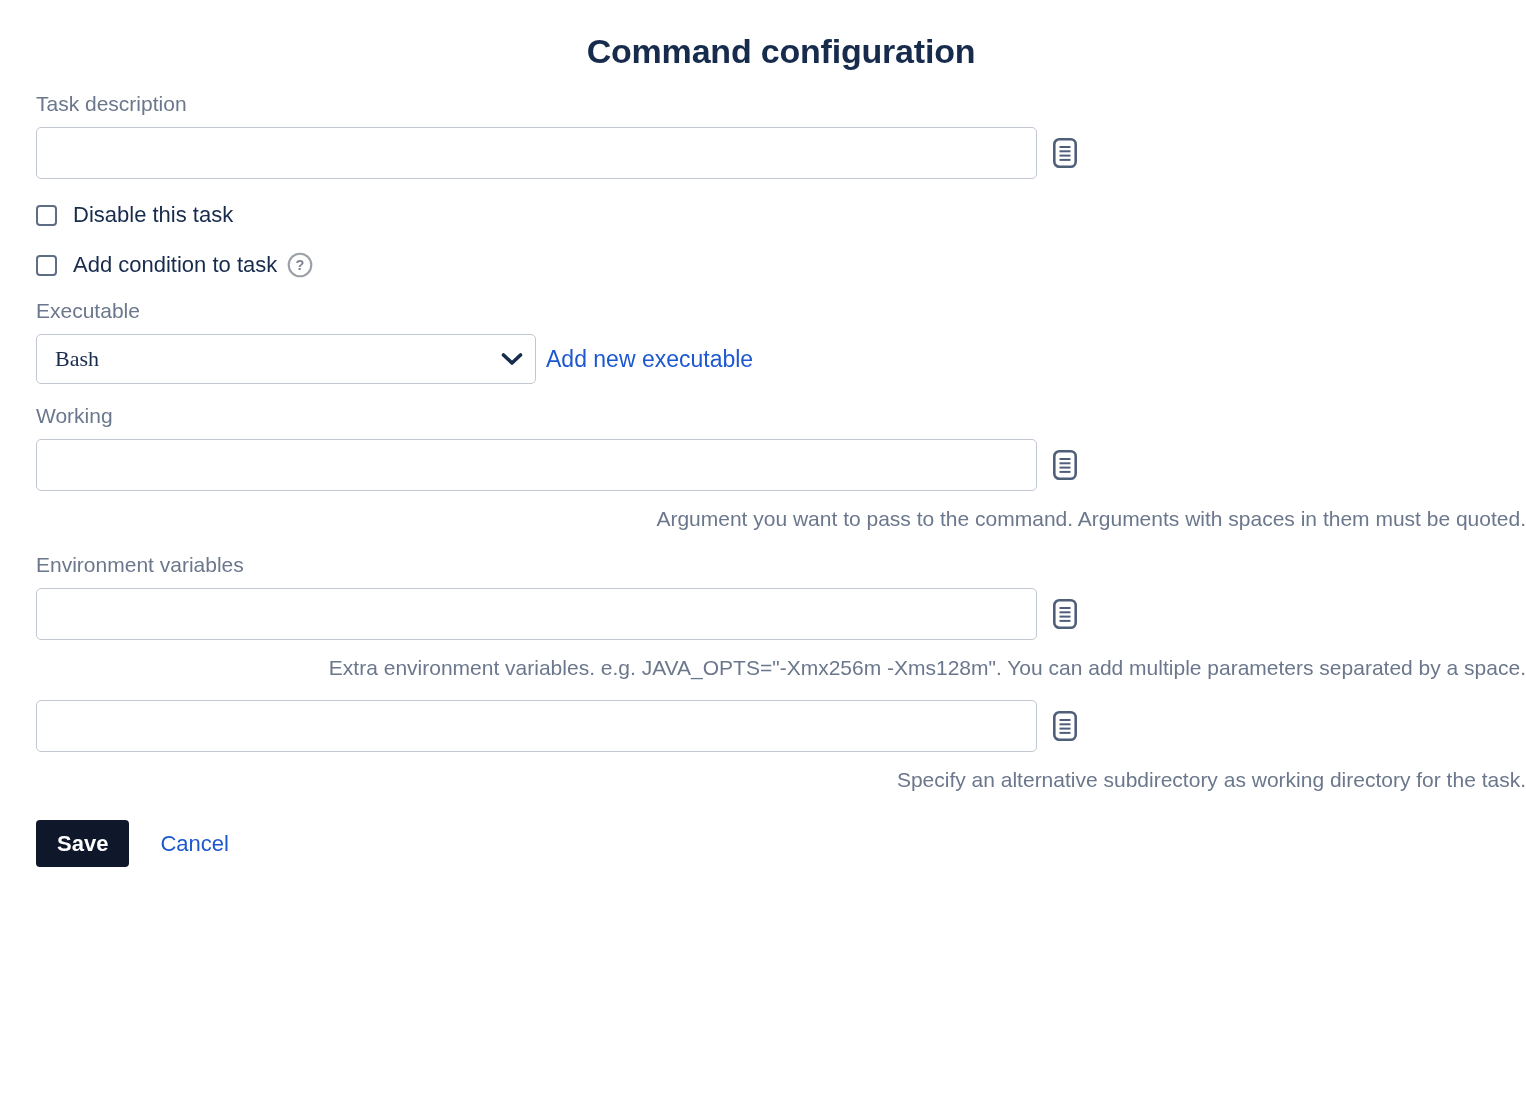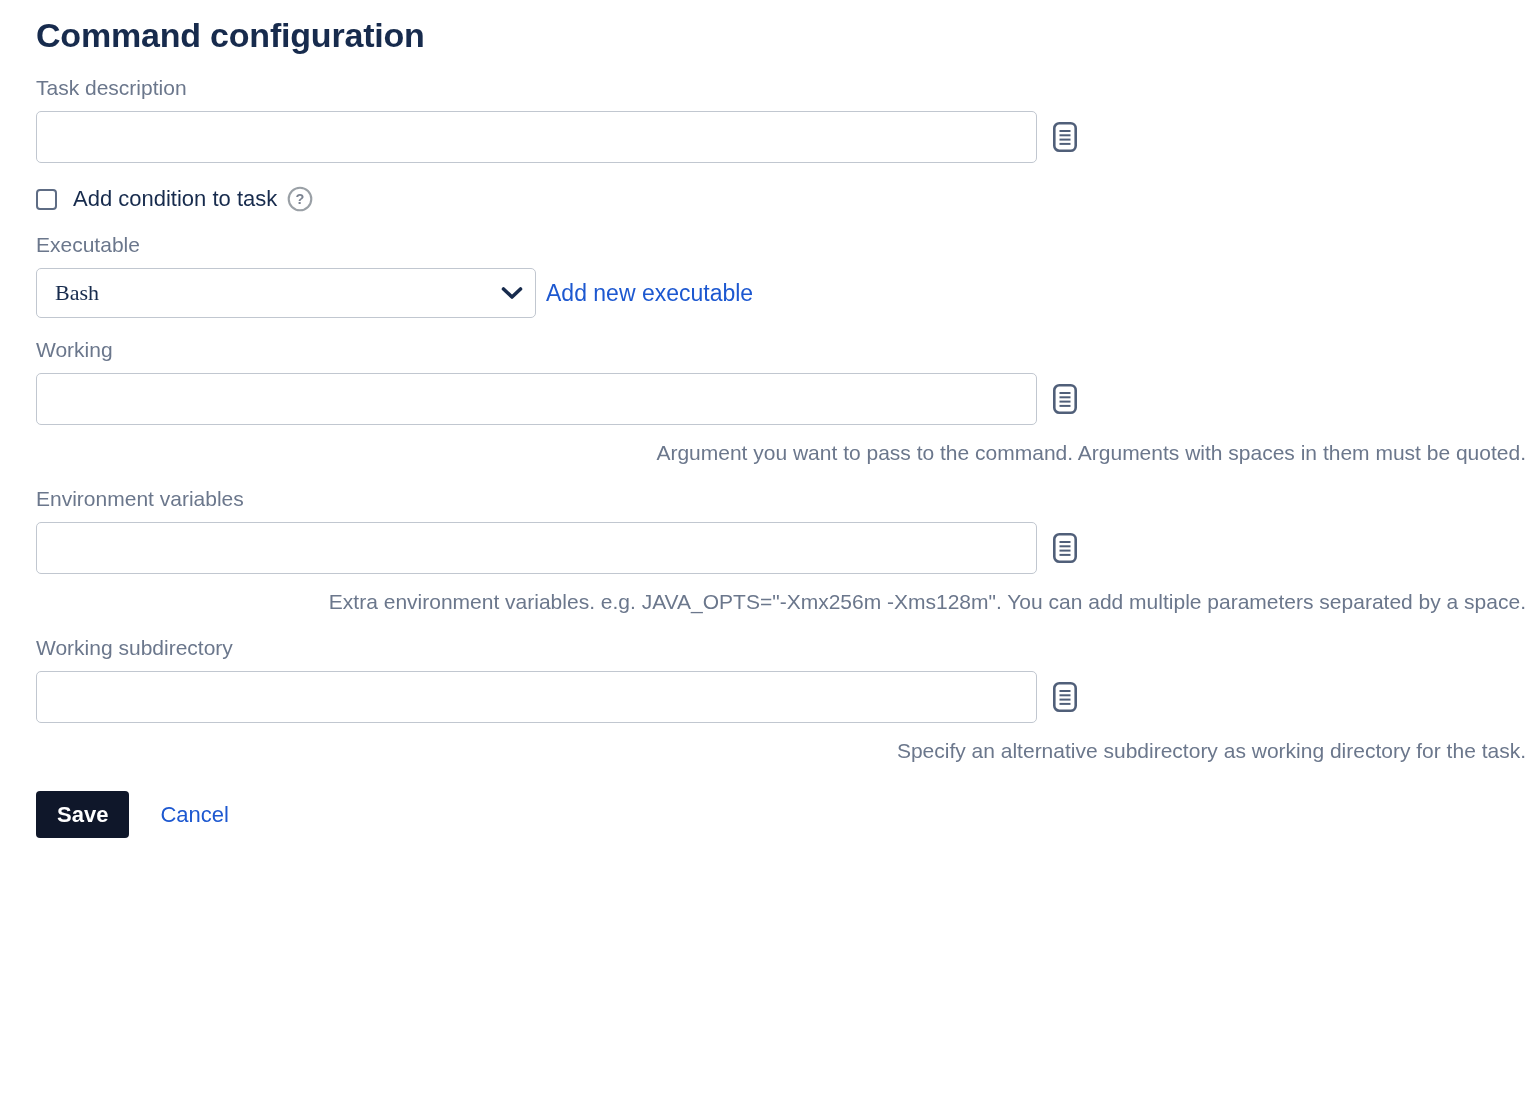--- a/index.html
+++ b/index.html
@@ -22,23 +22,24 @@
     box-sizing: border-box;
     padding: 0 0 0 36px;
   }
 
   
   .page-title {
     font-size: 34px;
     font-weight: bold;
     color: #172b4d;
     letter-spacing: -0.2px;
-    margin: 0;
-    padding-top: 14px;
+    margin: 8px;
+    padding-top: 22px;
     line-height: 42px;
+    text-align: center;
   }
 
   
   .field-block {
     margin-top: 18px;
   }
   .field-label {
     display: block;
     font-size: 21px;
     color: #6b778c;
@@ -208,20 +209,24 @@
           <rect x="1.3" y="1.3" width="21.4" height="27.4" rx="5" stroke="#505f79" stroke-width="2.6"></rect>
           <line x1="6.5" y1="9" x2="17.5" y2="9" stroke="#505f79" stroke-width="2"></line>
           <line x1="6.5" y1="13.3" x2="17.5" y2="13.3" stroke="#505f79" stroke-width="2"></line>
           <line x1="6.5" y1="17.6" x2="17.5" y2="17.6" stroke="#505f79" stroke-width="2"></line>
           <line x1="6.5" y1="21.9" x2="17.5" y2="21.9" stroke="#505f79" stroke-width="2"></line>
         </svg>
       </button>
     </div>
   </div>
 
+  <div class="check-row">
+    <span class="checkbox"></span>
+    <span class="check-label">Disable this task</span>
+  </div>
 
   <div class="check-row">
     <span class="checkbox"></span>
     <span class="check-label">Add condition to task</span>
     <span class="help-icon">
       <svg width="26" height="26" viewBox="0 0 26 26" fill="none">
         <circle cx="13" cy="13" r="11.3" stroke="#9aa0a6" stroke-width="2.1"></circle>
         <text x="13" y="18.3" text-anchor="middle" font-family="Liberation Sans, sans-serif" font-size="14.5" font-weight="bold" fill="#7a8290">?</text>
       </svg>
     </span>
@@ -270,21 +275,20 @@
           <line x1="6.5" y1="13.3" x2="17.5" y2="13.3" stroke="#505f79" stroke-width="2"></line>
           <line x1="6.5" y1="17.6" x2="17.5" y2="17.6" stroke="#505f79" stroke-width="2"></line>
           <line x1="6.5" y1="21.9" x2="17.5" y2="21.9" stroke="#505f79" stroke-width="2"></line>
         </svg>
       </button>
     </div>
     <div class="help-text">Extra environment variables. e.g. JAVA_OPTS="-Xmx256m -Xms128m". You can add multiple parameters separated by a space.</div>
   </div>
 
   <div class="field-block">
-    <span class="field-label">Working subdirectory</span>
     <div class="input-row">
       <input class="text-input" type="text" value="" style="">
       <button class="doc-icon-btn">
         <svg width="24" height="30" viewBox="0 0 24 30" fill="none">
           <rect x="1.3" y="1.3" width="21.4" height="27.4" rx="5" stroke="#505f79" stroke-width="2.6"></rect>
           <line x1="6.5" y1="9" x2="17.5" y2="9" stroke="#505f79" stroke-width="2"></line>
           <line x1="6.5" y1="13.3" x2="17.5" y2="13.3" stroke="#505f79" stroke-width="2"></line>
           <line x1="6.5" y1="17.6" x2="17.5" y2="17.6" stroke="#505f79" stroke-width="2"></line>
           <line x1="6.5" y1="21.9" x2="17.5" y2="21.9" stroke="#505f79" stroke-width="2"></line>
         </svg>

